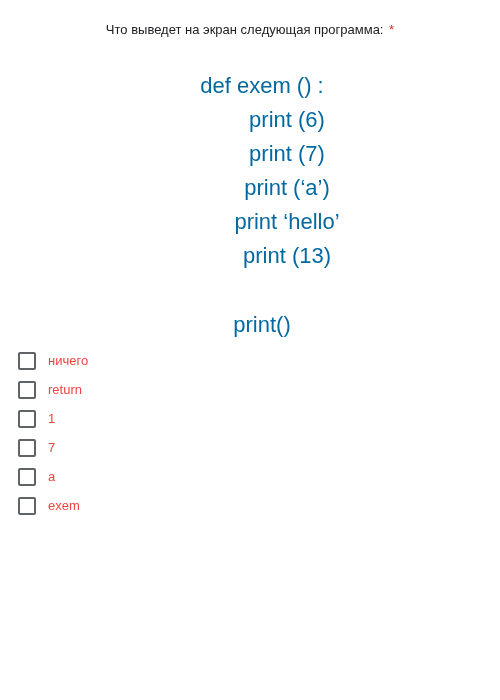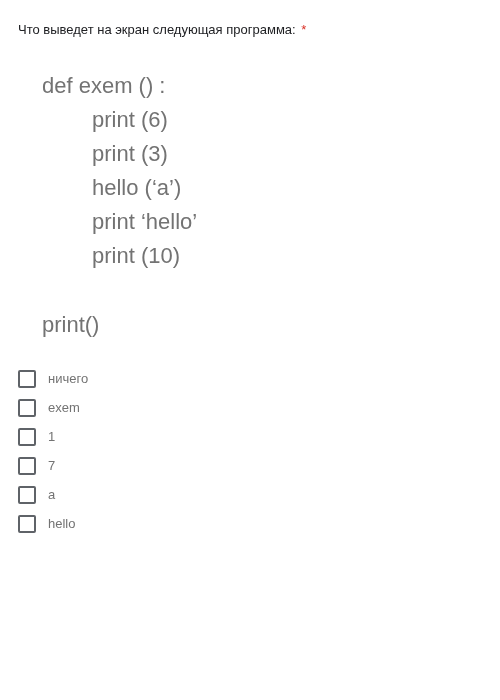--- a/index.html
+++ b/index.html
@@ -1,18 +1,19 @@
 <!DOCTYPE html>
 <html><head>
   <meta charset="utf-8">
   <style>
     * {
       margin: 0;
       padding: 0;
       box-sizing: border-box;
+      text-align: center;
     }
     body {
       font-family: Arial, 'Roboto', sans-serif;
       background: #fff;
       width: 500px;
       height: 700px;
       padding: 22px 18px;
       color: #202124;
     }
     .question-title {
@@ -21,22 +22,22 @@
       margin-bottom: 32px;
     }
     .required-asterisk {
       color: #d93025;
       margin-left: 2px;
     }
     .code-block {
       margin-left: 24px;
       font-size: 22px;
       line-height: 1.55;
-      color: #737373;
-      margin-bottom: 28px;
+      color: #0369a1;
+      margin-bottom: 10px;
       font-family: Arial, sans-serif;
     }
     .code-line {
       white-space: pre;
     }
     .indent1 {
       padding-left: 0;
     }
     .indent2 {
       padding-left: 50px;
@@ -54,60 +55,60 @@
     .checkbox {
       width: 18px;
       height: 18px;
       border: 2px solid #5f6368;
       border-radius: 2px;
       flex-shrink: 0;
       cursor: pointer;
     }
     .option-label {
       font-size: 13px;
-      color: #737373;
+      color: #ef4444;
     }
   </style>
 </head>
 <body>
 
 <div class="question-title">
   <span>Что выведет на экран следующая программа:</span>
   <span class="required-asterisk">*</span>
 </div>
 
 <div class="code-block">
   <div class="code-line indent1">def exem () :</div>
   <div class="code-line indent2">print (6)</div>
-  <div class="code-line indent2">print (3)</div>
-  <div class="code-line indent2">hello (‘a’)</div>
+  <div class="code-line indent2">print (7)</div>
+  <div class="code-line indent2">print (‘a’)</div>
   <div class="code-line indent2">print ‘hello’</div>
-  <div class="code-line indent2">print (10)</div>
+  <div class="code-line indent2">print (13)</div>
   <div class="code-line indent1"> </div>
   <div class="code-line indent1">print()</div>
 </div>
 
 <div class="options">
   <div class="option-row">
     <div class="checkbox"></div>
     <span class="option-label">ничего</span>
   </div>
   <div class="option-row">
     <div class="checkbox"></div>
-    <span class="option-label">exem</span>
+    <span class="option-label">return</span>
   </div>
   <div class="option-row">
     <div class="checkbox"></div>
     <span class="option-label">1</span>
   </div>
   <div class="option-row">
     <div class="checkbox"></div>
     <span class="option-label">7</span>
   </div>
   <div class="option-row">
     <div class="checkbox"></div>
     <span class="option-label">a</span>
   </div>
   <div class="option-row">
     <div class="checkbox"></div>
-    <span class="option-label">hello</span>
+    <span class="option-label">exem</span>
   </div>
 </div>
 
 </body></html>

